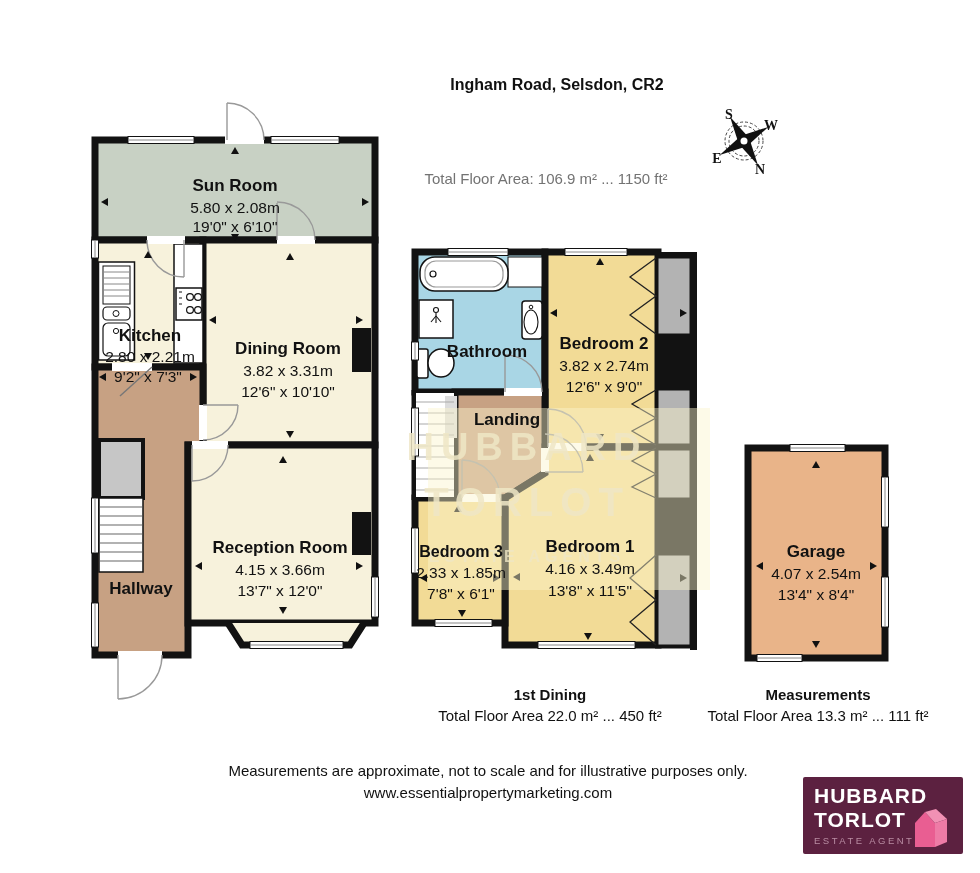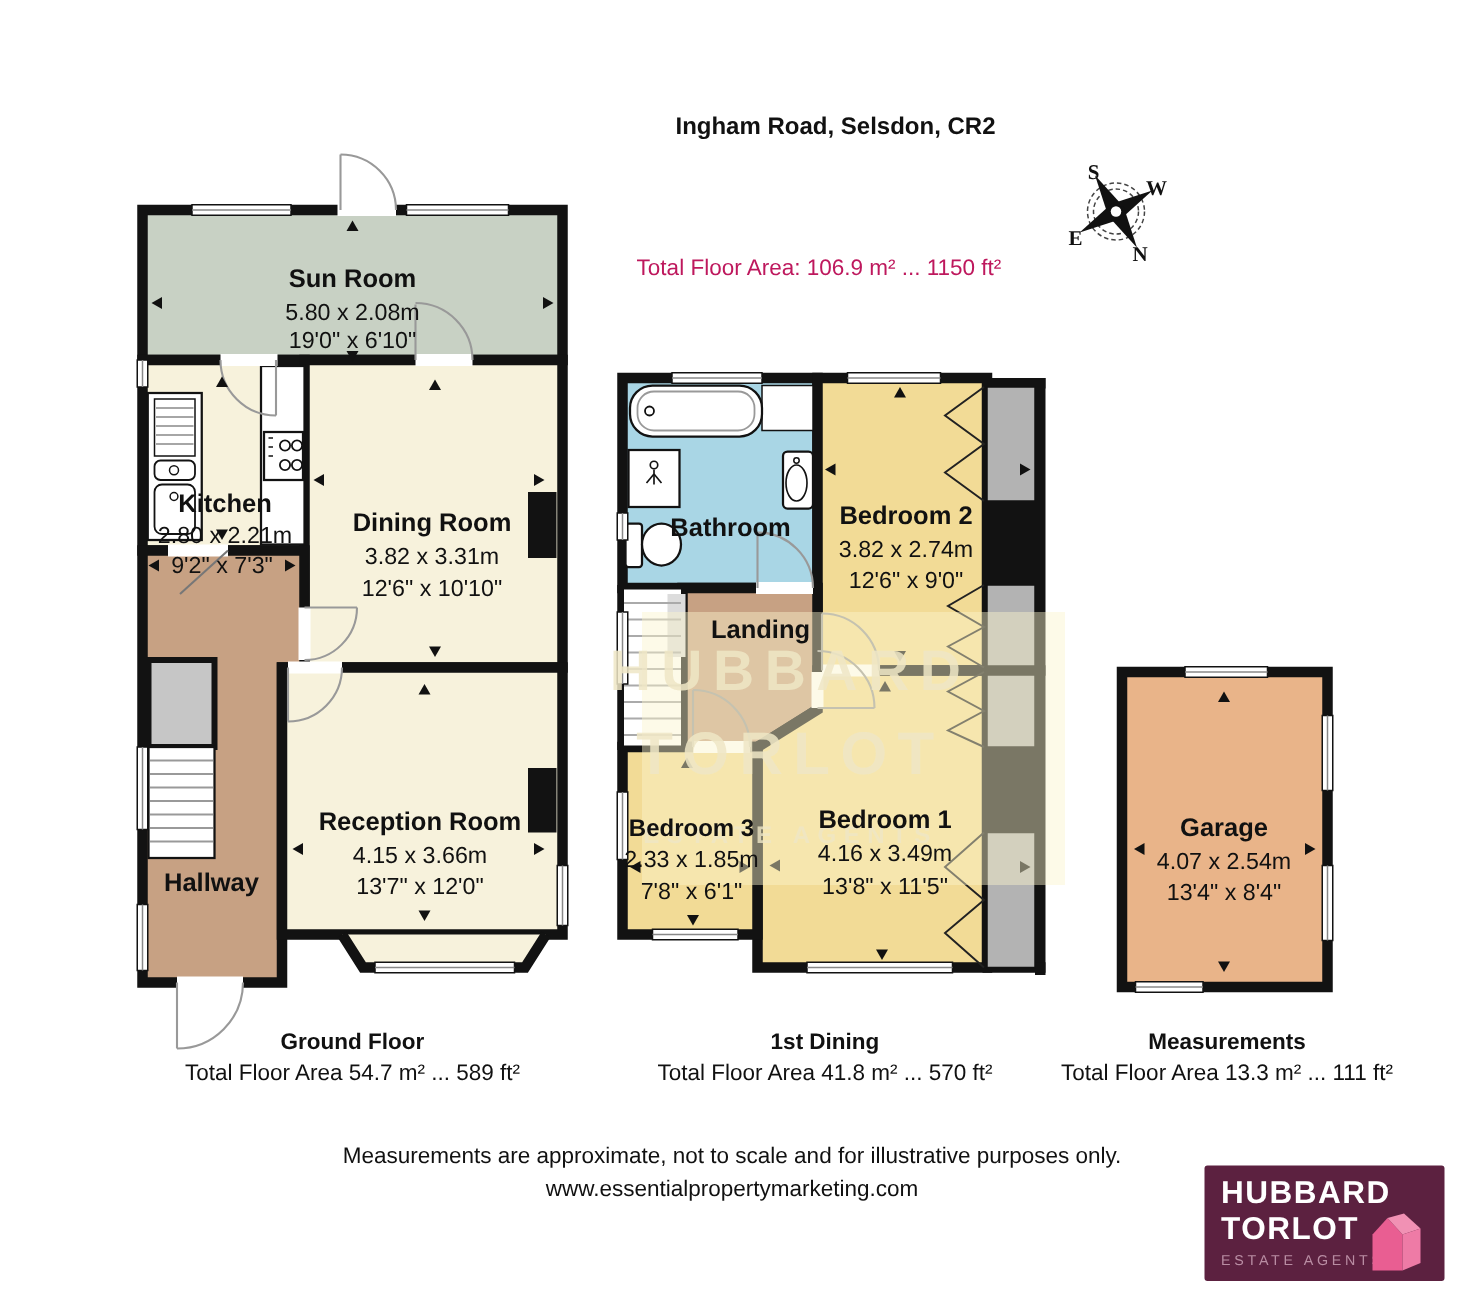--- a/index.html
+++ b/index.html
@@ -1,21 +1,21 @@
 <!DOCTYPE html>
 <html><head>
 <meta charset="utf-8">
 <style>
   html,body{margin:0;padding:0;background:#fff;}
   #canvas{position:relative;width:980px;height:873px;background:#ffffff;overflow:hidden;
           font-family:"Liberation Sans", sans-serif;}
   .abs{position:absolute;}
   .center{text-align:center;}
   .title{font-size:16px;font-weight:bold;color:#111;}
-  .subtitle{font-size:15px;color:#be185d;}
+  .subtitle{font-size:15px;color:#737373;}
   .caption-name{font-size:15px;font-weight:bold;color:#111;line-height:21px;}
   .caption-area{font-size:15px;color:#111;line-height:21px;}
   .disclaimer{font-size:15px;color:#111;line-height:22px;}
   svg text{font-family:"Liberation Sans", sans-serif;}
   .room-name{font-weight:bold;font-size:17px;fill:#111;}
   .room-name-sm{font-weight:bold;font-size:16px;fill:#111;}
   .room-dim{font-size:15.5px;fill:#111;}
   .wm-big{font-weight:bold;letter-spacing:7px;fill:#efe7c6;opacity:0.85;}
   .wm-sm{font-weight:bold;letter-spacing:5px;fill:#efe7c6;opacity:0.8;}
   .logo-box{background:#5c2140;width:160px;height:77px;border-radius:2px;}
@@ -339,27 +339,23 @@
       <polygon points="816,461 812,468 820,468"></polygon>
       <polygon points="816,648 812,641 820,641"></polygon>
       <polygon points="756,566 763,562 763,570"></polygon>
       <polygon points="877,566 870,562 870,570"></polygon>
     </g>
     <text x="816" y="557" text-anchor="middle" class="room-name">Garage</text>
     <text x="816" y="579" text-anchor="middle" class="room-dim">4.07 x 2.54m</text>
     <text x="816" y="600" text-anchor="middle" class="room-dim">13'4" x 8'4"</text>
   </svg>
 
-  <div class="abs center" style="left:85px;top:684px;width:300px;">
-    <div class="caption-name">Ground Floor</div>
-    <div class="caption-area">Total Floor Area 54.7 m² ... 589 ft²</div>
-  </div>
   <div class="abs center" style="left:400px;top:684px;width:300px;">
     <div class="caption-name">1st Dining</div>
-    <div class="caption-area">Total Floor Area 41.8 m² ... 570 ft²</div>
+    <div class="caption-area">Total Floor Area 22.0 m² ... 450 ft²</div>
   </div>
   <div class="abs center" style="left:668px;top:684px;width:300px;">
     <div class="caption-name">Measurements</div>
     <div class="caption-area">Total Floor Area 13.3 m² ... 111 ft²</div>
   </div>
 
   <div class="abs center disclaimer" style="left:108px;top:760px;width:760px;">
     <div>Measurements are approximate, not to scale and for illustrative purposes only.</div>
     <div>www.essentialpropertymarketing.com</div>
   </div>

